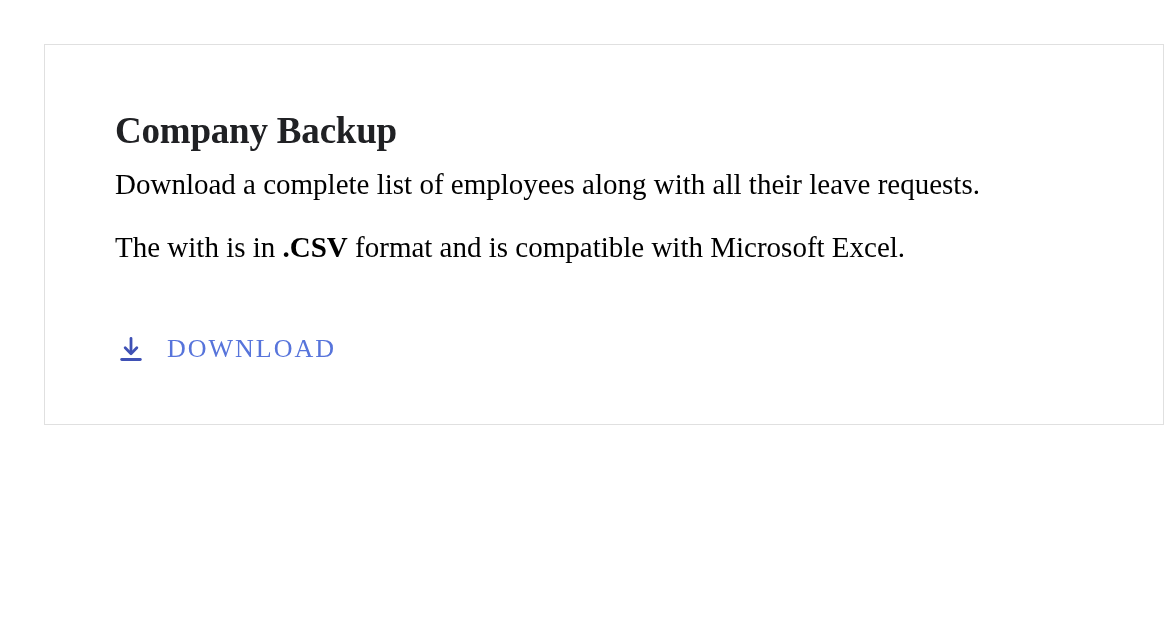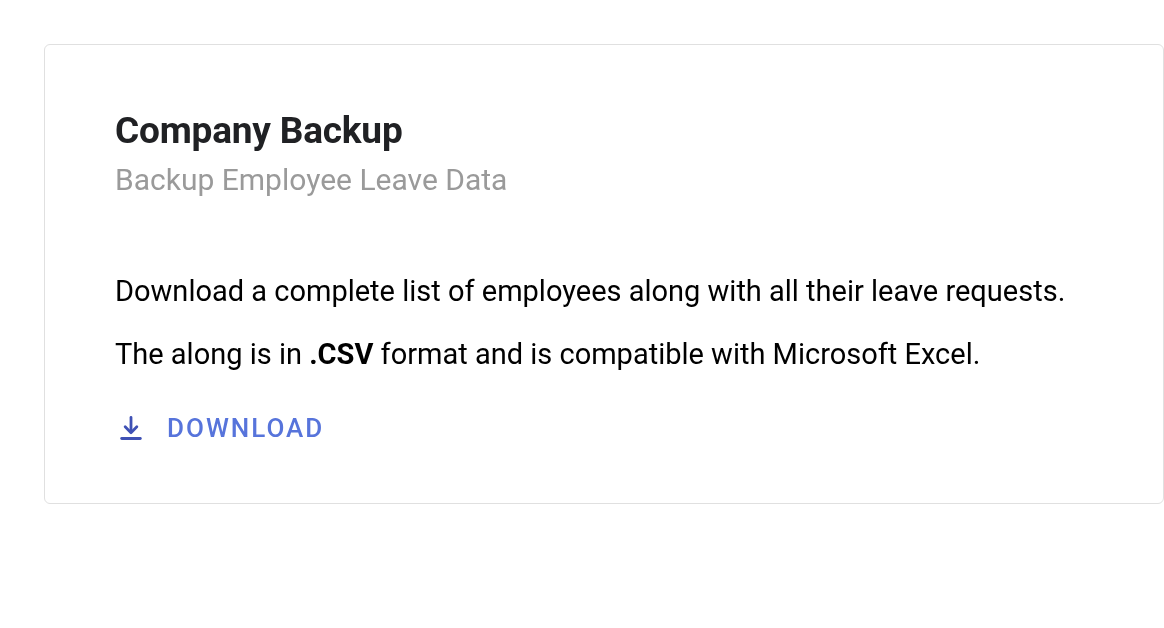--- a/index.html
+++ b/index.html
@@ -9,24 +9,25 @@
     }
     body {
       font-family: Roboto, "Helvetica Neue", Arial, sans-serif;
       background: #ffffff;
       width: 1164px;
       height: 628px;
       padding: 44px 0 0 44px;
     }
     .card {
       border: 1px solid #e0e0e0;
-      border-radius: 6px;
+      border-radius: 0;
       background: #ffffff;
       width: 1120px;
       padding: 64px 70px 56px 70px;
+      font-family: Liberation Serif, serif;
     }
     .card-title {
       font-size: 37px;
       font-weight: 700;
       color: #202124;
       letter-spacing: -0.2px;
       margin-bottom: 10px;
     }
     .card-subtitle {
       font-size: 30px;
@@ -39,21 +40,21 @@
       font-weight: 400;
       color: #000000;
       line-height: 1.55;
       margin-bottom: 18px;
     }
     .card-body p .strong {
       font-weight: 700;
       margin-top: 38px;
     }
     .action-row {
-      margin-top: 32px;
+      margin-top: 60px;
       display: flex;
       align-items: flex-end;
       gap: 22px;
     }
     .download-btn {
       display: inline-flex;
       align-items: center;
       gap: 22px;
       background: none;
       border: none;
@@ -73,26 +74,25 @@
       letter-spacing: 2px;
       color: #5774db;
       text-transform: uppercase;
     }
   </style>
 </head>
 <body>
 
 <div class="card">
   <h1 class="card-title">Company Backup</h1>
-  <div class="card-subtitle">Backup Employee Leave Data</div>
 
   <div class="card-body">
     <p>Download a complete list of employees along with all their leave requests.</p>
     <p>
-      <span>The along is in </span><span class="strong">.CSV</span><span> format and is compatible with Microsoft Excel.</span>
+      <span>The with is in </span><span class="strong">.CSV</span><span> format and is compatible with Microsoft Excel.</span>
     </p>
   </div>
 
   <div class="action-row">
     <button class="download-btn">
       <svg class="download-icon" viewBox="0 0 24 24" fill="none" stroke="currentColor" stroke-width="2.4" stroke-linecap="round" stroke-linejoin="round">
         <line x1="12" y1="3" x2="12" y2="15"></line>
         <polyline points="7 11 12 16 17 11"></polyline>
         <line x1="4" y1="21" x2="20" y2="21"></line>
       </svg>

